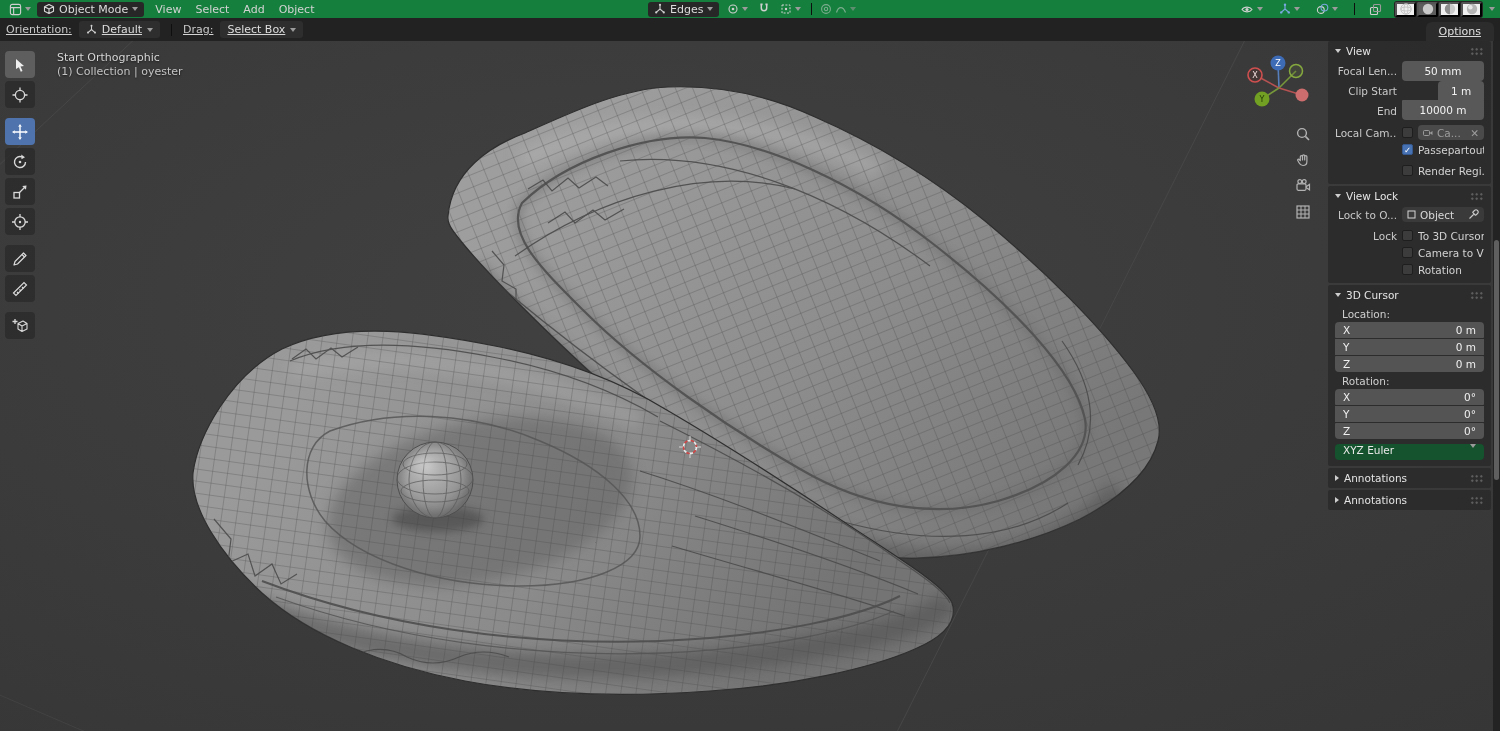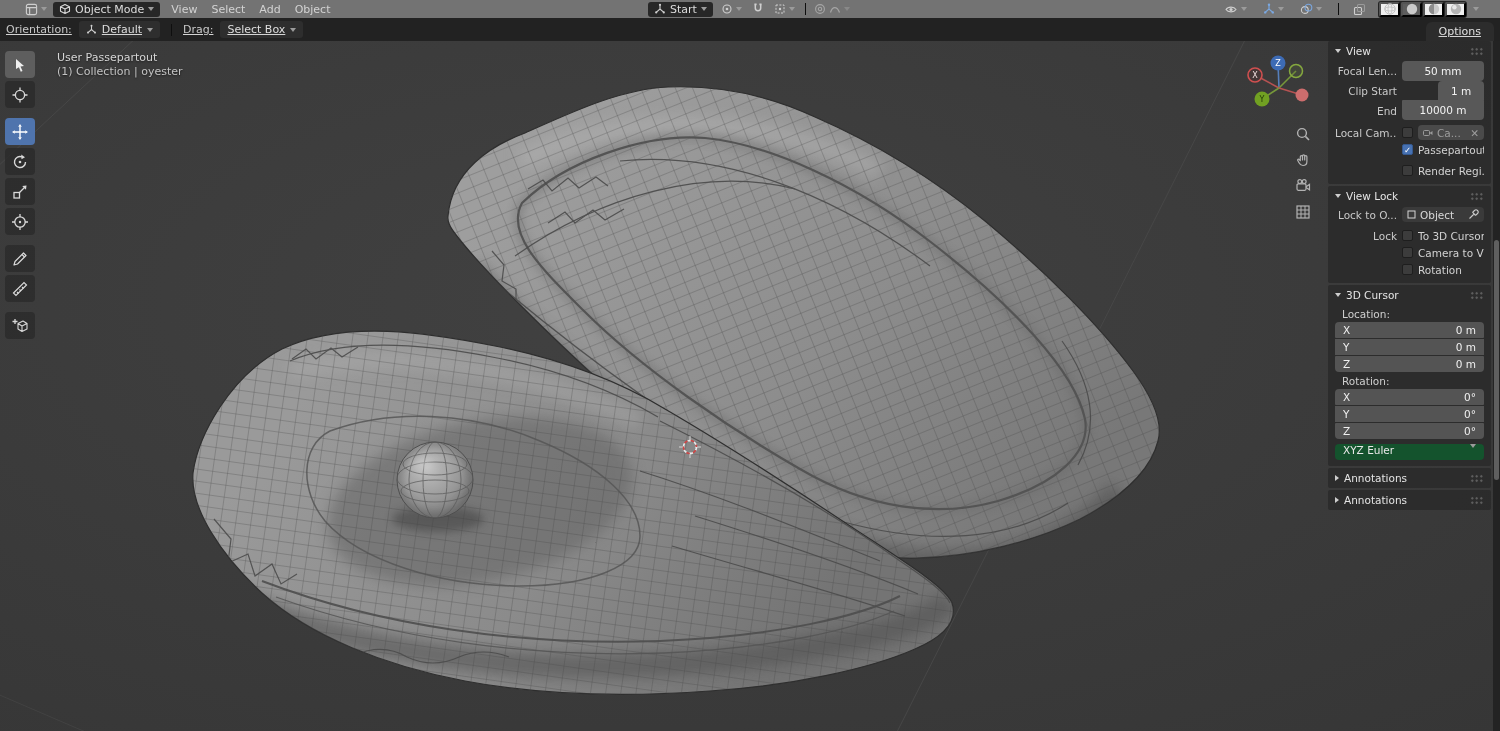--- a/index.html
+++ b/index.html
@@ -1,21 +1,21 @@
 <!DOCTYPE html>
 <html><head>
 <meta charset="utf-8">
 <style>
   *{margin:0;padding:0;box-sizing:border-box;cursor:default;}
   html,body{width:1500px;height:731px;overflow:hidden;background:#3a3a3a;
     font-family:"DejaVu Sans","Liberation Sans",sans-serif;font-size:11px;color:#d4d4d4;}
   .app{position:relative;width:1500px;height:731px;}
 
   
-  .topbar{height:18px;background:#737373;display:flex;align-items:center;padding:0 21px;position:relative;z-index:6;}
+  .topbar{height:18px;background:#15803d;display:flex;align-items:center;padding:0 5px;position:relative;z-index:6;}
   .tb-chip{display:flex;align-items:center;gap:4px;background:#272727;border-radius:3px;padding:0 6px;height:15px;color:#dcdcdc;margin-right:4px;white-space:nowrap;}
   .tb-plain{display:flex;align-items:center;gap:3px;padding:0 4px;height:15px;margin-right:2px;}
   .menu-btn{background:none;border:none;color:#d2d2d2;font-size:11px;padding:0 7px;height:18px;font-family:inherit;}
   .chev{width:0;height:0;border-left:3px solid transparent;border-right:3px solid transparent;border-top:4px solid #9b9b9b;display:inline-block;}
   .tb-center{position:absolute;left:648px;top:0;height:18px;display:flex;align-items:center;}
   .tb-right{margin-left:auto;display:flex;align-items:center;gap:6px;}
   .vsep{width:1px;height:12px;background:#0e0e0e;margin:0 4px;}
   .dim{opacity:.55;}
   .shading-group{display:flex;align-items:center;background:#242424;border-radius:3px;padding:1px;gap:1px;}
   .shade-btn{width:21px;height:15px;border-radius:2px;display:flex;align-items:center;justify-content:center;}
@@ -107,21 +107,21 @@
     </nav>
 
     <div class="tb-center">
       <div class="tb-chip">
         <svg width="12" height="12" viewBox="0 0 12 12">
             <path d="M6 6V1.8M6 6 2.2 9.4M6 6l3.8 3.4" stroke="#cfcfcf" stroke-width="1.1" fill="none"></path>
             <circle cx="6" cy="1.8" r="1.1" fill="#cfcfcf"></circle>
             <circle cx="2.2" cy="9.4" r="1.1" fill="#cfcfcf"></circle>
             <circle cx="9.8" cy="9.4" r="1.1" fill="#cfcfcf"></circle>
           </svg>
-        <span>Start</span>
+        <span>Edges</span>
         <span class="chev"></span>
       </div>
       <div class="tb-plain">
         <svg width="12" height="12" viewBox="0 0 12 12">
             <circle cx="6" cy="6" r="4" stroke="#cfcfcf" fill="none" stroke-width="1.1"></circle>
             <circle cx="6" cy="6" r="1.3" fill="#cfcfcf"></circle>
           </svg>
         <span class="chev"></span>
       </div>
       <div class="tb-plain">
@@ -409,21 +409,21 @@
       </button>
       <button class="tool-btn tgap">
         <svg width="18" height="18" viewBox="0 0 18 18">
             <path d="M7 6.5 12 4l4 2.5L11 9Z M7 6.5V12l4 2.5V9 M16 6.5V12l-5 2.5" stroke="#d9d9d9" fill="none" stroke-width="1.1" stroke-linejoin="round"></path>
             <path d="M4 2v5M1.5 4.5h5" stroke="#d9d9d9" stroke-width="1.3"></path>
           </svg>
       </button>
     </div>
 
     <div class="overlay-stats">
-      <div class="l1">User Passepartout</div>
+      <div class="l1">Start Orthographic</div>
       <div class="l2">(1) Collection | oyester</div>
     </div>
 
     <svg class="gizmo" width="88" height="88" viewBox="0 0 88 88">
       <g stroke-width="1.6" opacity=".9">
         <line x1="41" y1="41" x2="40" y2="16" stroke="#5a87c9"></line>
         <line x1="41" y1="41" x2="17" y2="28" stroke="#c45555"></line>
         <line x1="41" y1="41" x2="24" y2="52" stroke="#7da23a"></line>
         <line x1="41" y1="41" x2="58" y2="24" stroke="#7da23a"></line>
         <line x1="41" y1="41" x2="64" y2="48" stroke="#c45555"></line>

